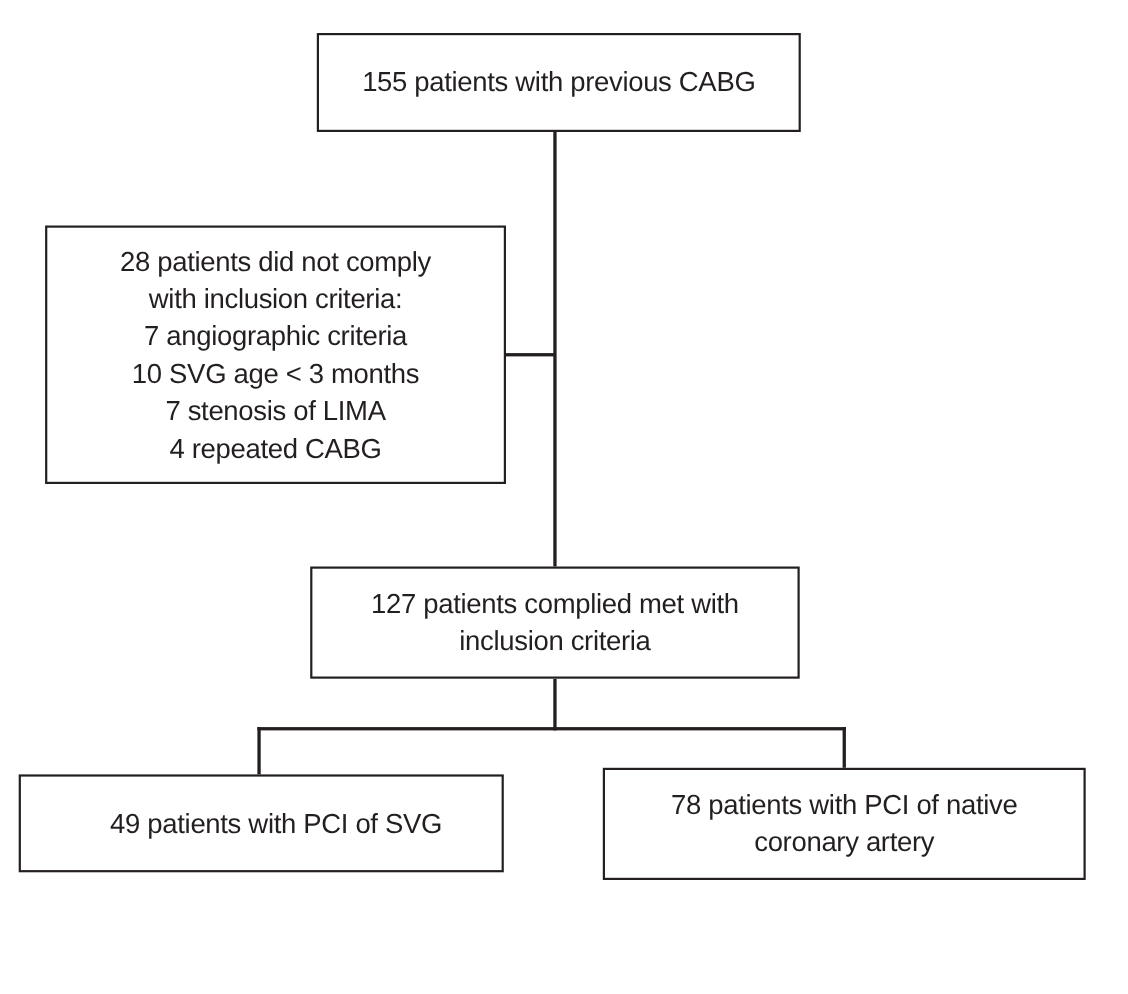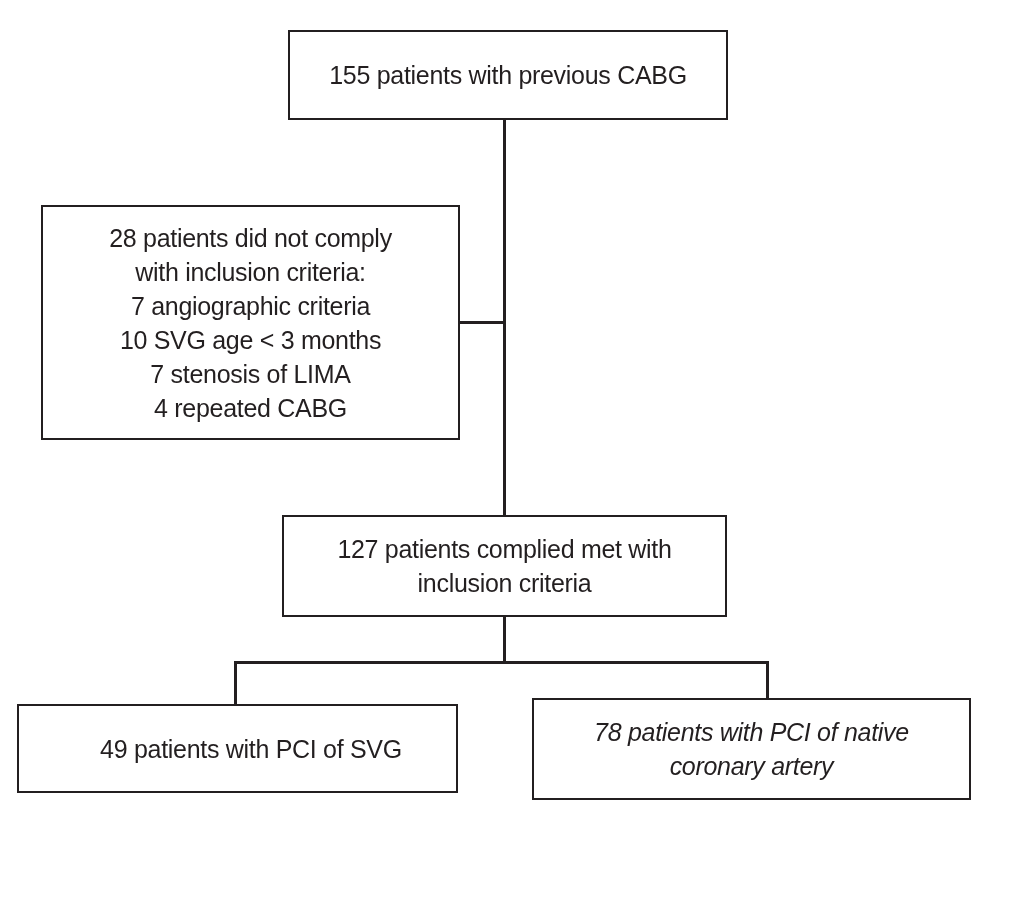--- a/index.html
+++ b/index.html
@@ -38,21 +38,21 @@
     background: var(--ink);
   }
   .line.v { width: 3px; }
   .line.h { height: 3px; }
 
   
   #box-top        { left: 288px; top: 30px;  width: 440px; height: 90px;  }
   #box-exclusion  { left: 29px;  top: 205px; width: 419px; height: 235px; margin-left: 12px; }
   #box-included   { left: 282px; top: 515px; width: 445px; height: 102px; }
   #box-svg        { left: 17px;  top: 704px; width: 441px; height: 89px; padding-left: 27px;  }
-  #box-native     { left: 532px; top: 698px; width: 439px; height: 102px; font-style: italic; }
+  #box-native     { left: 548px; top: 698px; width: 439px; height: 102px; }
 
   
   #conn-top-mid      { left: 503px; top: 120px; height: 396px; }
   #conn-exclusion    { left: 448px; top: 321px; width: 57px;   }
   #conn-mid-branch   { left: 503px; top: 617px; height: 47px;  }
   #conn-branch       { left: 234px; top: 661px; width: 535px;  }
   #conn-drop-left    { left: 234px; top: 661px; height: 45px;  }
   #conn-drop-right   { left: 766px; top: 661px; height: 39px;  }
 </style>
 </head>

